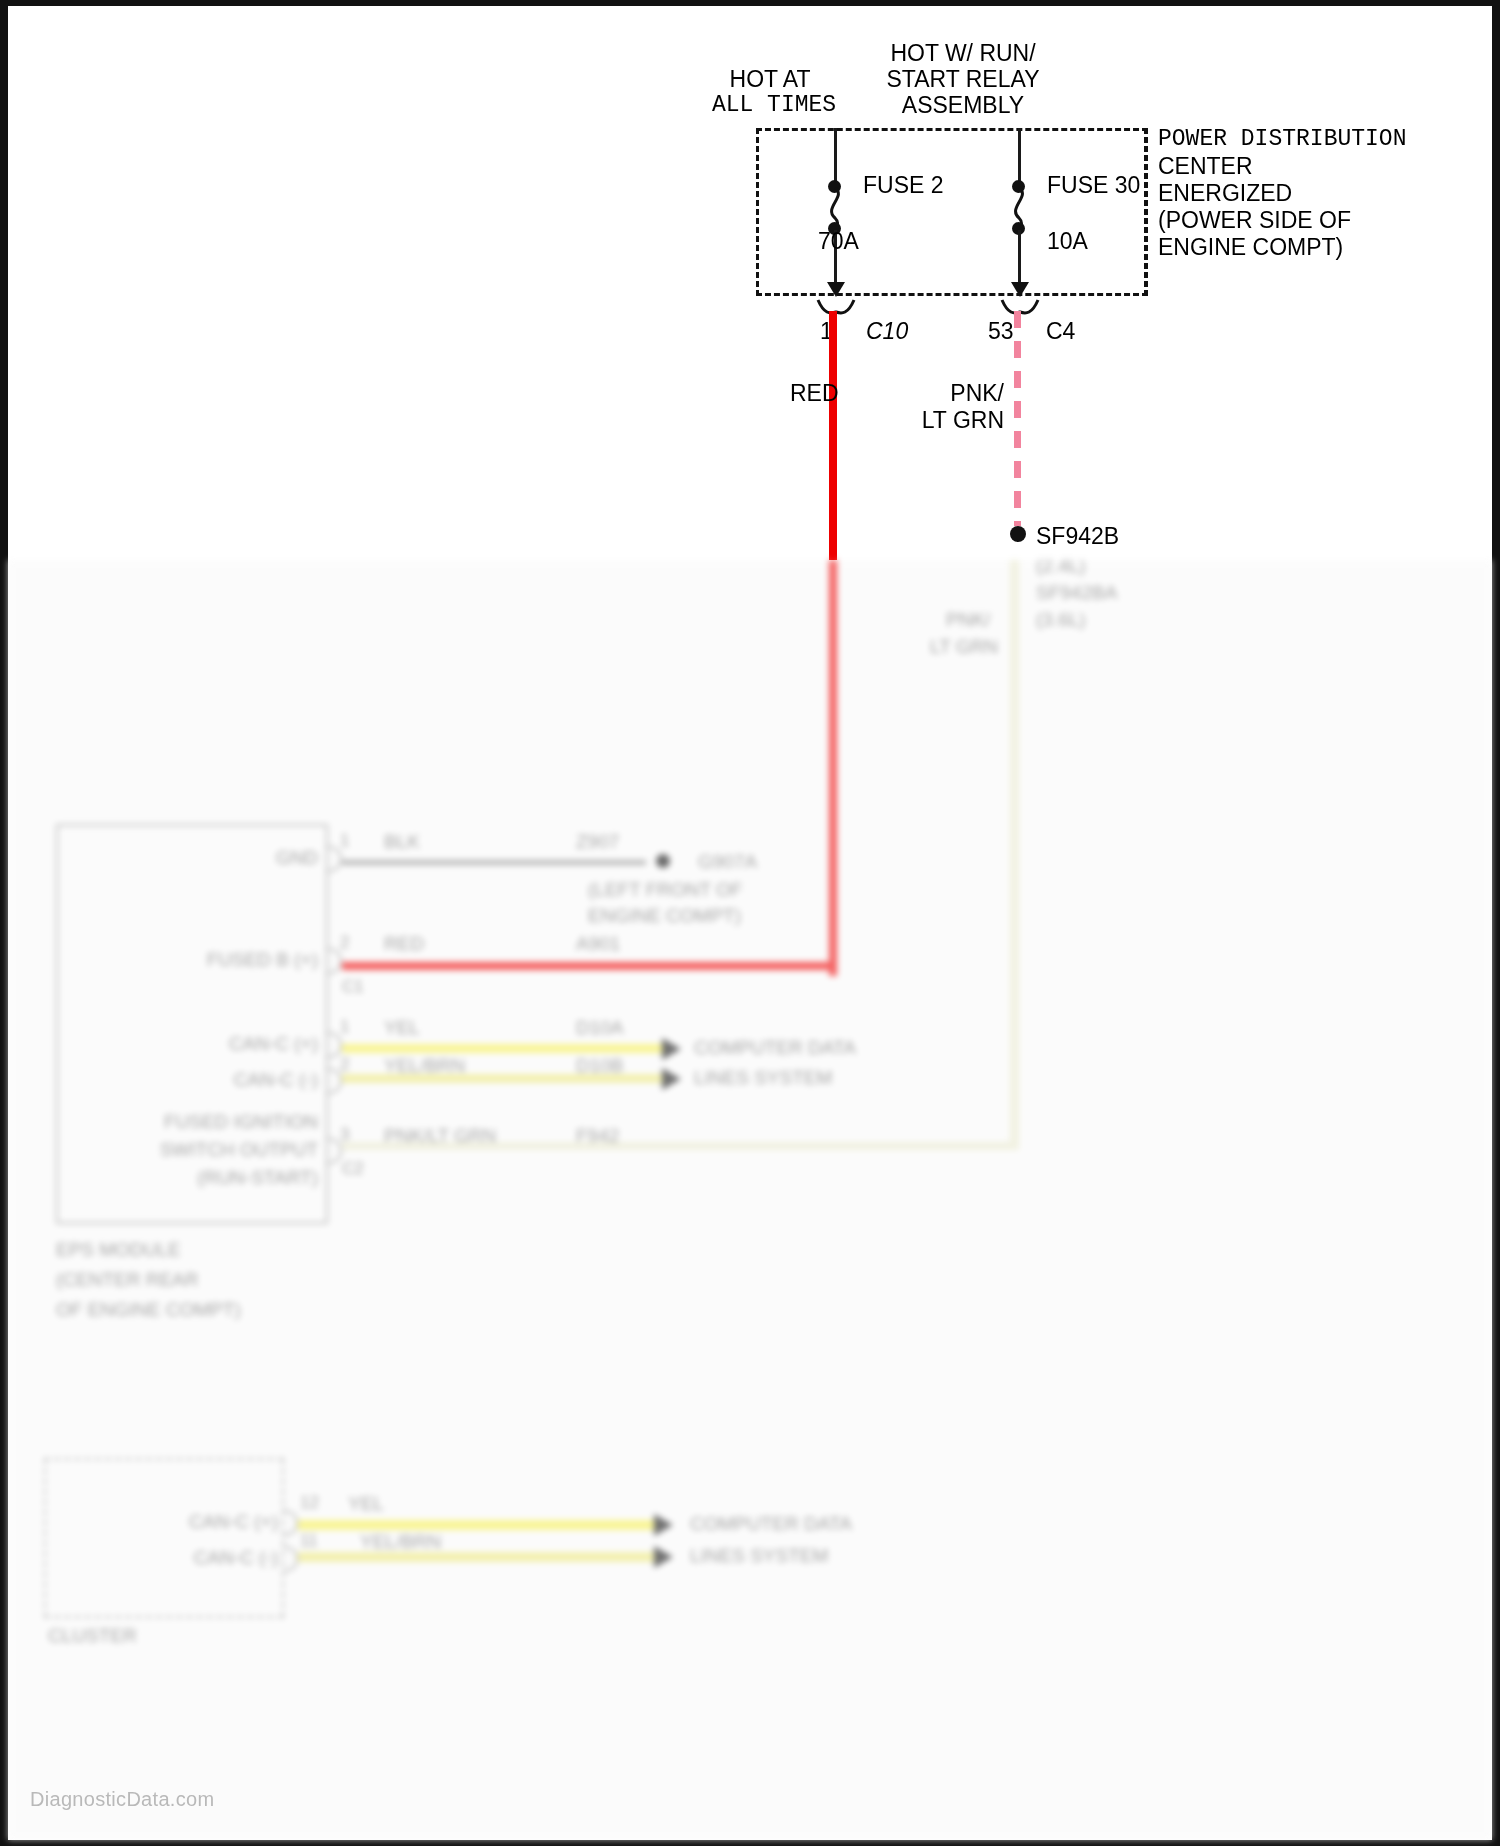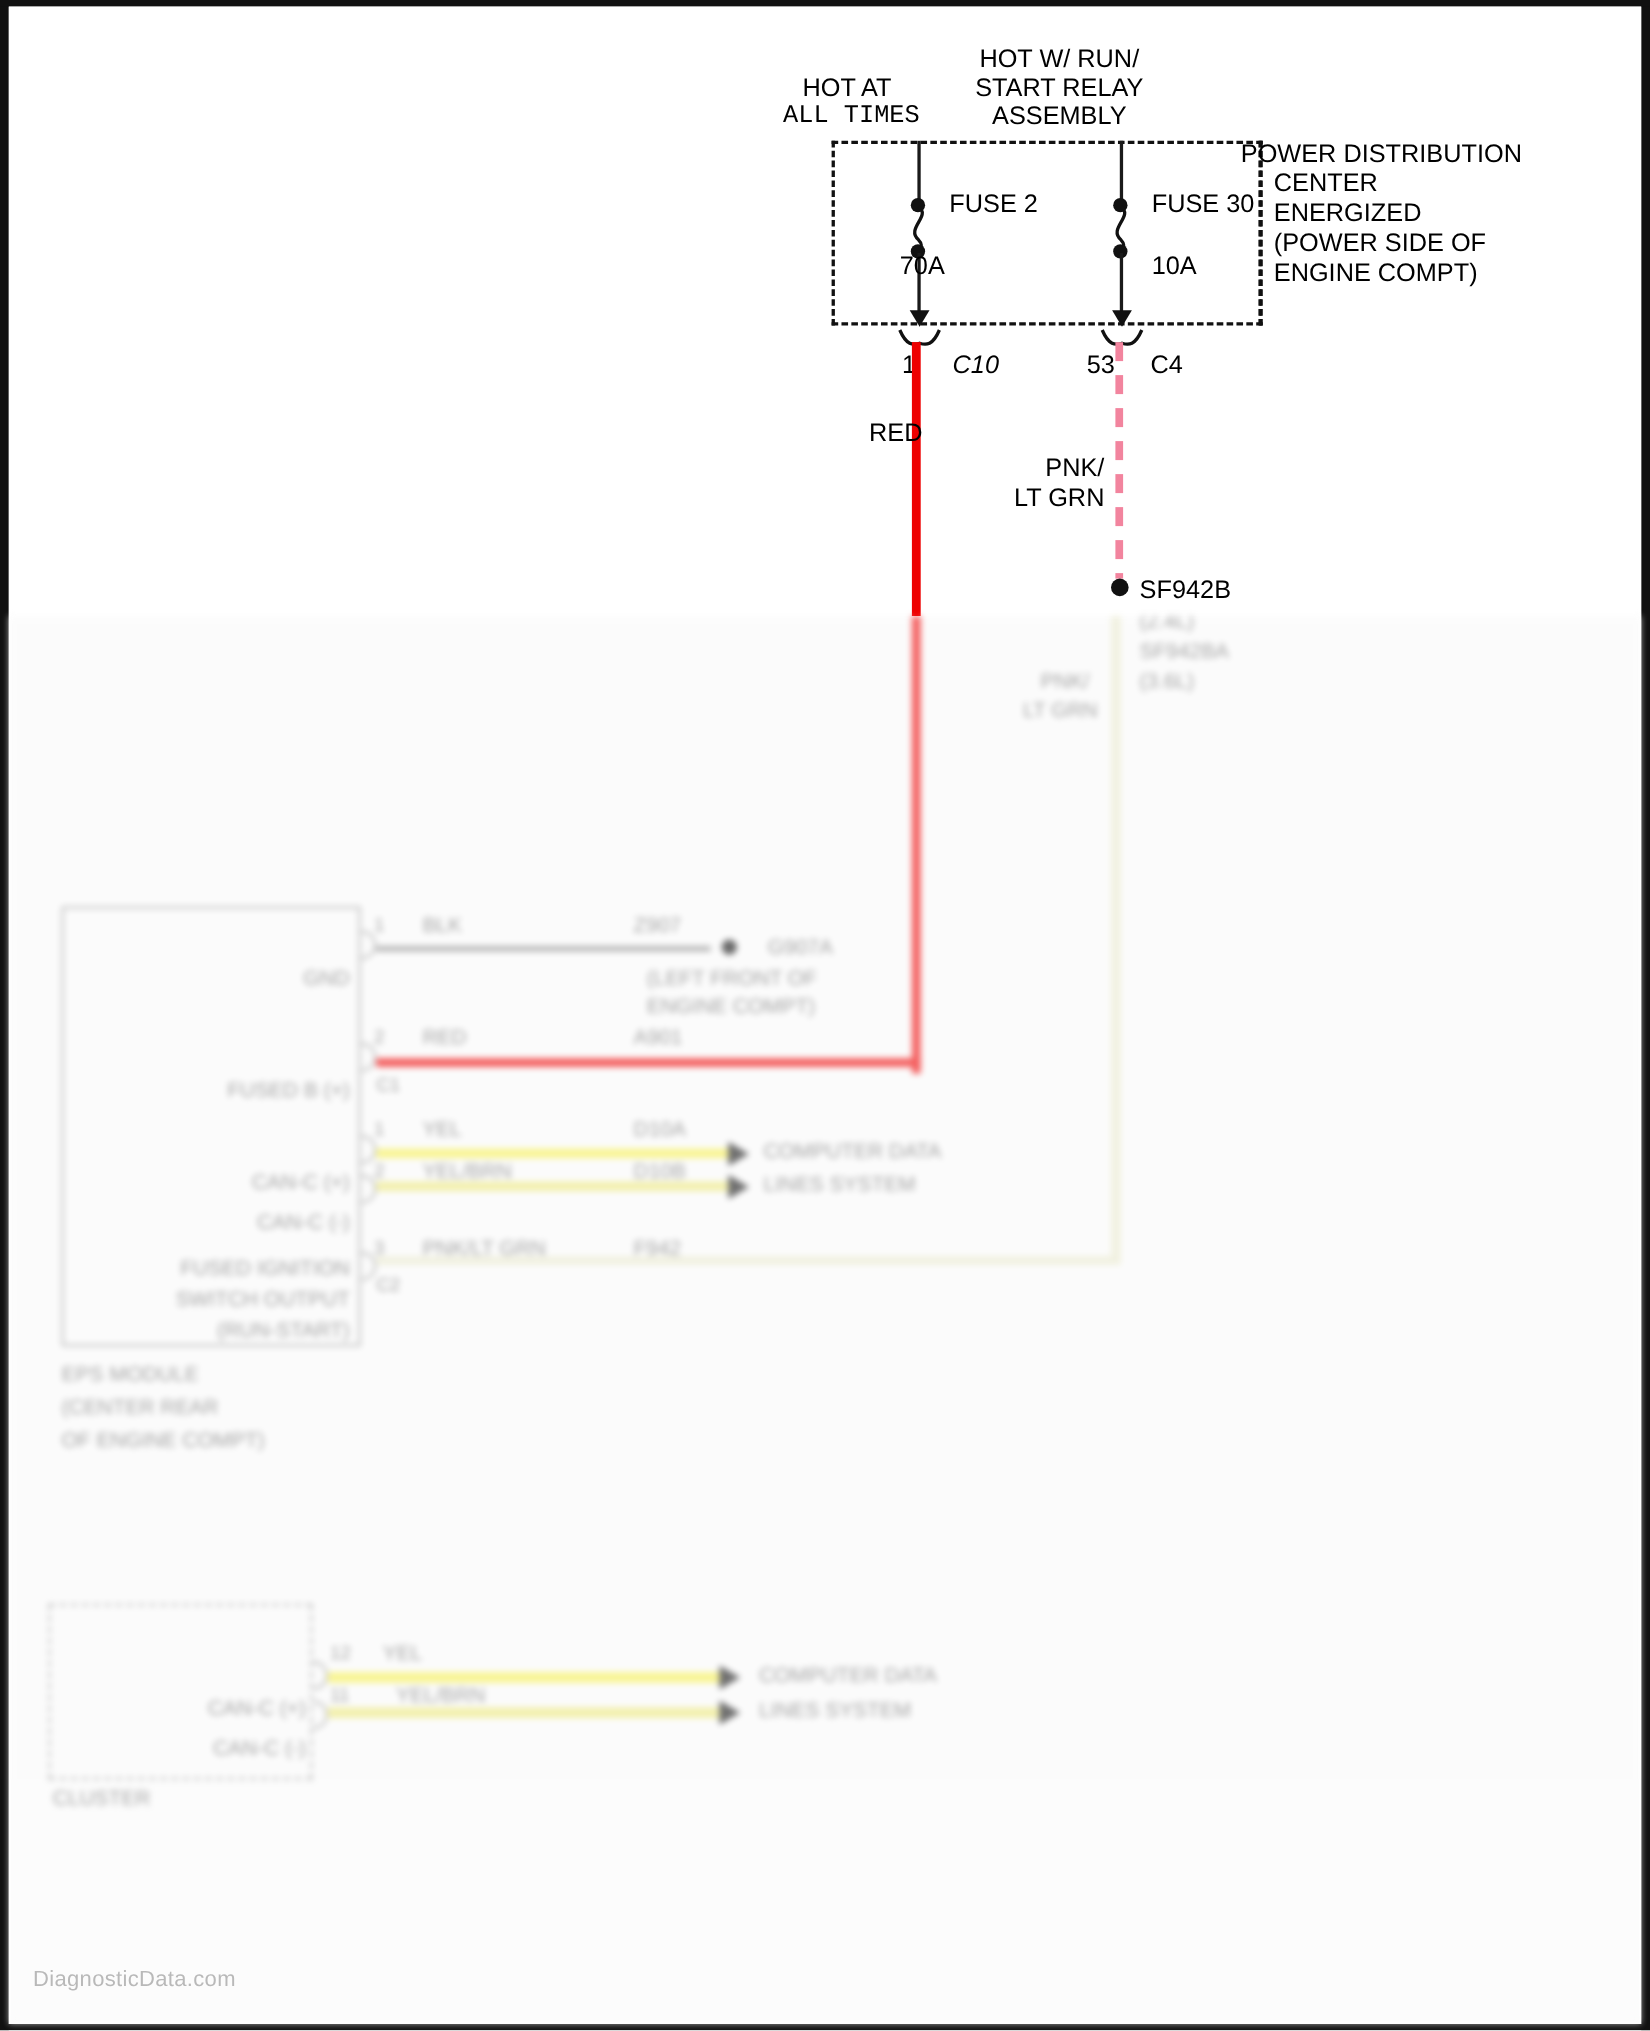--- a/index.html
+++ b/index.html
@@ -56,21 +56,21 @@
   }
 
   .txt {
     position: absolute;
     color: #000000;
     font-size: 23px;
     line-height: 27px;
     white-space: pre;
   }
   .txt.center { text-align: center; }
-  .txt.right  { text-align: right; margin-top: 32px; }
+  .txt.right  { text-align: right; }
 
   .small { font-size: 19px; line-height: 23px; }
   .tiny  { font-size: 17px; line-height: 21px; }
 
   
   .wire { position: absolute; }
   .w-black { background: #1a1a1a; }
   .w-red   { background: #ee0000; }
   .w-yellow{ background: #f5ef55; }
   .w-ylbrn { background: #ece87f; }
@@ -204,21 +204,21 @@
           <path d="M21 2 C 33 10, 9 22, 21 32 C 27 38, 21 42, 21 44" stroke="#111111" stroke-width="3" fill="none"></path>
         </svg>
       </div>
       <div class="fuse-dot" style="left:1004px; top:216px;"></div>
       <div class="wire w-black" style="left:1010px; top:224px; width:3px; height:58px;"></div>
       <div class="arrow-down" style="left:1003px; top:276px;"></div>
 
       <div class="txt" style="left:1039px; top:166px;">FUSE 30</div>
       <div class="txt" style="left:1039px; top:222px;">10A</div>
 
-      <div class="txt" style="left:1120px; top:120px;">POWER DISTRIBUTION</div>
+      <div class="txt" style="left:1150px; top:120px;font-family:Liberation Mono, monospace;">POWER DISTRIBUTION</div>
       <div class="txt" style="left:1150px; top:147px;">CENTER</div>
       <div class="txt" style="left:1150px; top:174px;">ENERGIZED</div>
       <div class="txt" style="left:1150px; top:201px;">(POWER SIDE OF</div>
       <div class="txt" style="left:1150px; top:228px;">ENGINE COMPT)</div>
 
       <div class="conn-cup" style="left:808px; top:292px;">
         <svg width="40" height="18" viewBox="0 0 40 18">
           <path d="M2 2 C 8 16, 14 16, 20 14 C 26 16, 32 16, 38 2" stroke="#111111" stroke-width="3" fill="none"></path>
         </svg>
       </div>

